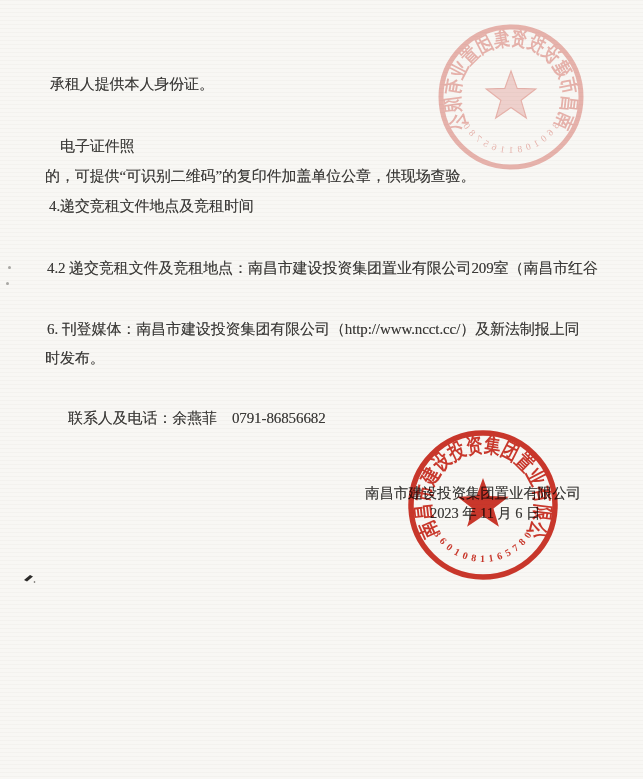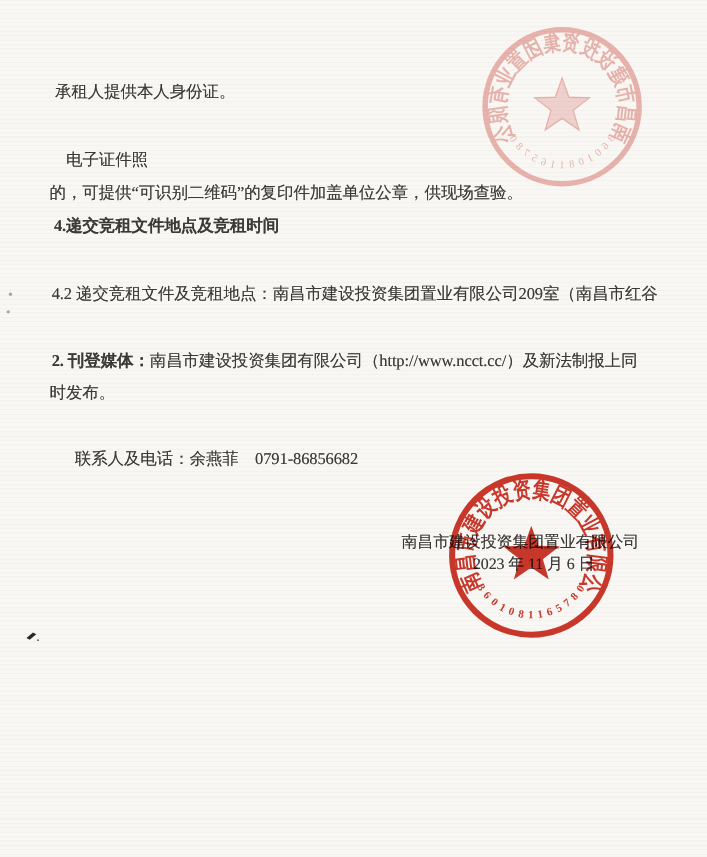--- a/index.html
+++ b/index.html
@@ -18,21 +18,21 @@
     pointer-events:none;
   }
   .line{
     position:absolute;
     font-size:15px;
     line-height:20px;
     letter-spacing:-0.1px;
     white-space:nowrap;
     text-shadow:0 0 0.5px rgba(60,58,55,0.55);
   }
-  .b{font-weight:bold;}
+  .b{font-weight:normal;}
   .sign{font-size:14.5px;}
   .stampsvg{
     position:absolute;left:0;top:0;
     mix-blend-mode:multiply;
     pointer-events:none;
   }
   .sealtext{font-family:"Liberation Serif","DejaVu Serif",serif;font-weight:bold;}
   .ink{position:absolute;left:24px;top:574px;}
   .speck{position:absolute;width:3px;height:3px;border-radius:50%;background:rgba(90,88,84,0.5);}
 </style>
@@ -41,21 +41,21 @@
 
 <div class="page">
 
   <div class="line" style="left:50px;top:74px">承租人提供本人身份证。</div>
   <div class="line" style="left:60px;top:136px">电子证件照</div>
   <div class="line" style="left:45px;top:166px">的，可提供“可识别二维码”的复印件加盖单位公章，供现场查验。</div>
 
   <div class="line b" style="left:49px;top:196px">4.递交竞租文件地点及竞租时间</div>
   <div class="line" style="left:47px;top:258px">4.2 递交竞租文件及竞租地点：南昌市建设投资集团置业有限公司209室（南昌市红谷</div>
 
-  <div class="line" style="left:47px;top:319px"><span class="b">2. 刊登媒体：</span><span>南昌市建设投资集团有限公司（http://www.ncct.cc/）及新法制报上同</span></div>
+  <div class="line" style="left:47px;top:319px"><span class="b">6. 刊登媒体：</span><span>南昌市建设投资集团有限公司（http://www.ncct.cc/）及新法制报上同</span></div>
   <div class="line" style="left:45px;top:348px">时发布。</div>
 
   <div class="line" style="left:68px;top:408px">联系人及电话：余燕菲　0791-86856682</div>
 
   <div class="line sign" style="left:365px;top:483px">南昌市建设投资集团置业有限公司</div>
   <div class="line sign" style="left:430px;top:503px">2023 年 11 月 6 日</div>
 
   <svg class="ink" width="12" height="10" viewBox="0 0 12 10">
     <path d="M0,6 L6,1 L9,2.5 L3,7.5 Z" fill="#2c2b29"></path>
     <circle cx="10.5" cy="8" r="0.8" fill="#56544f"></circle>

